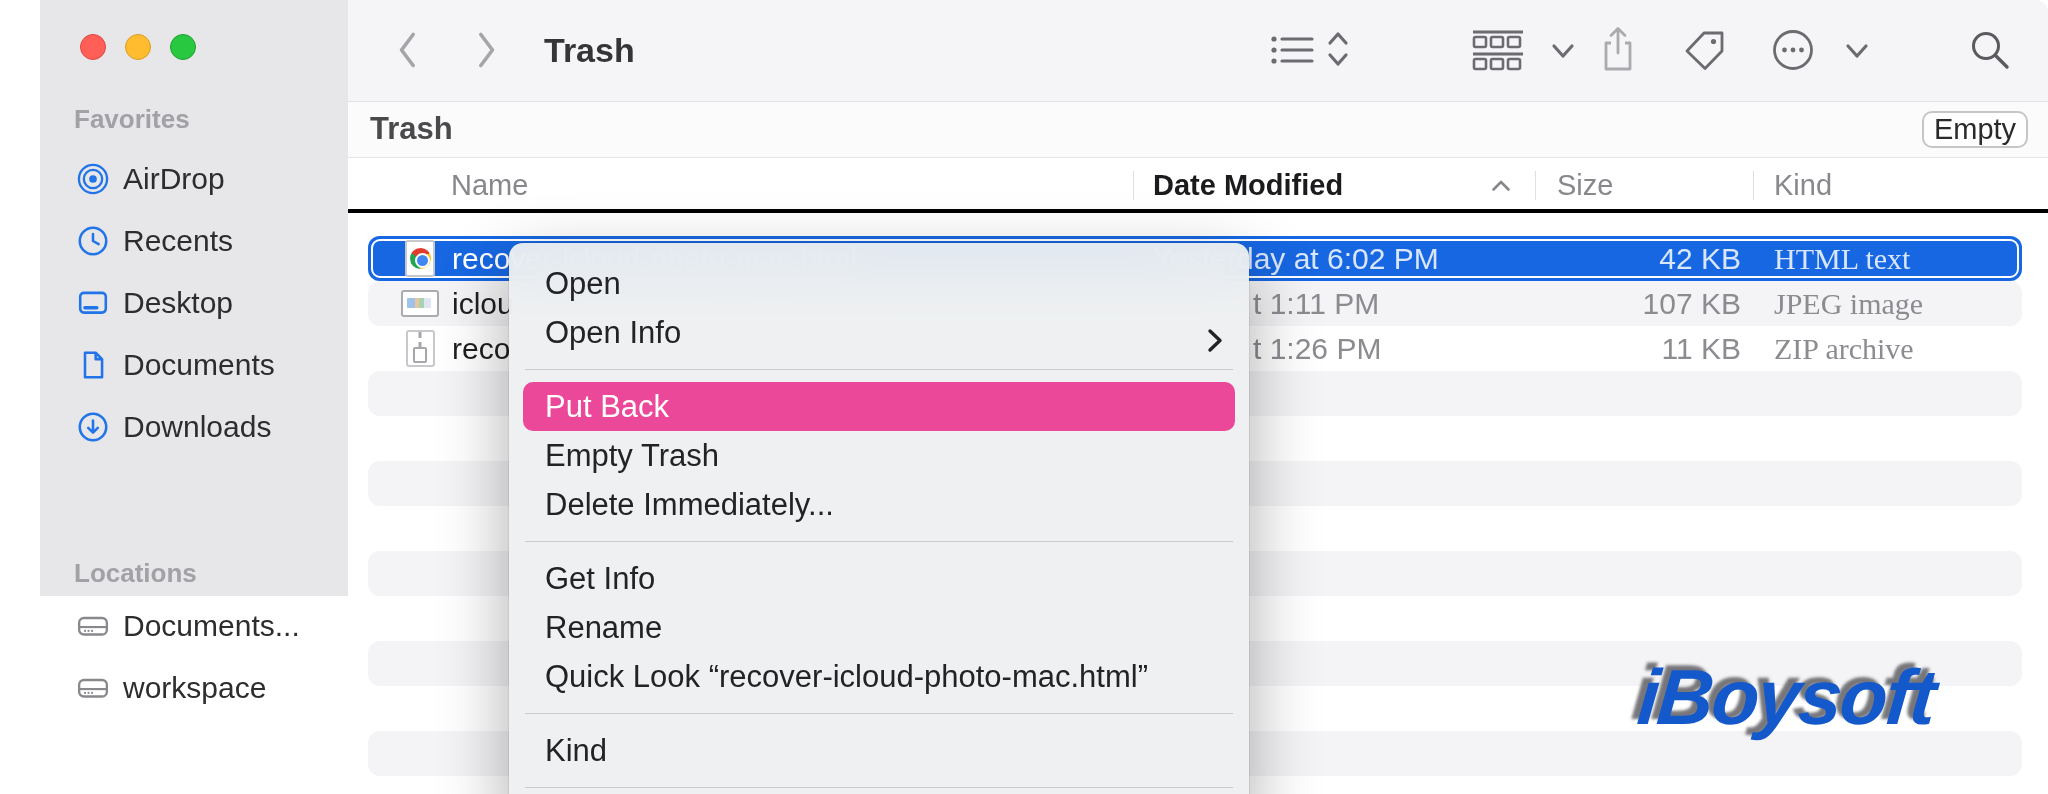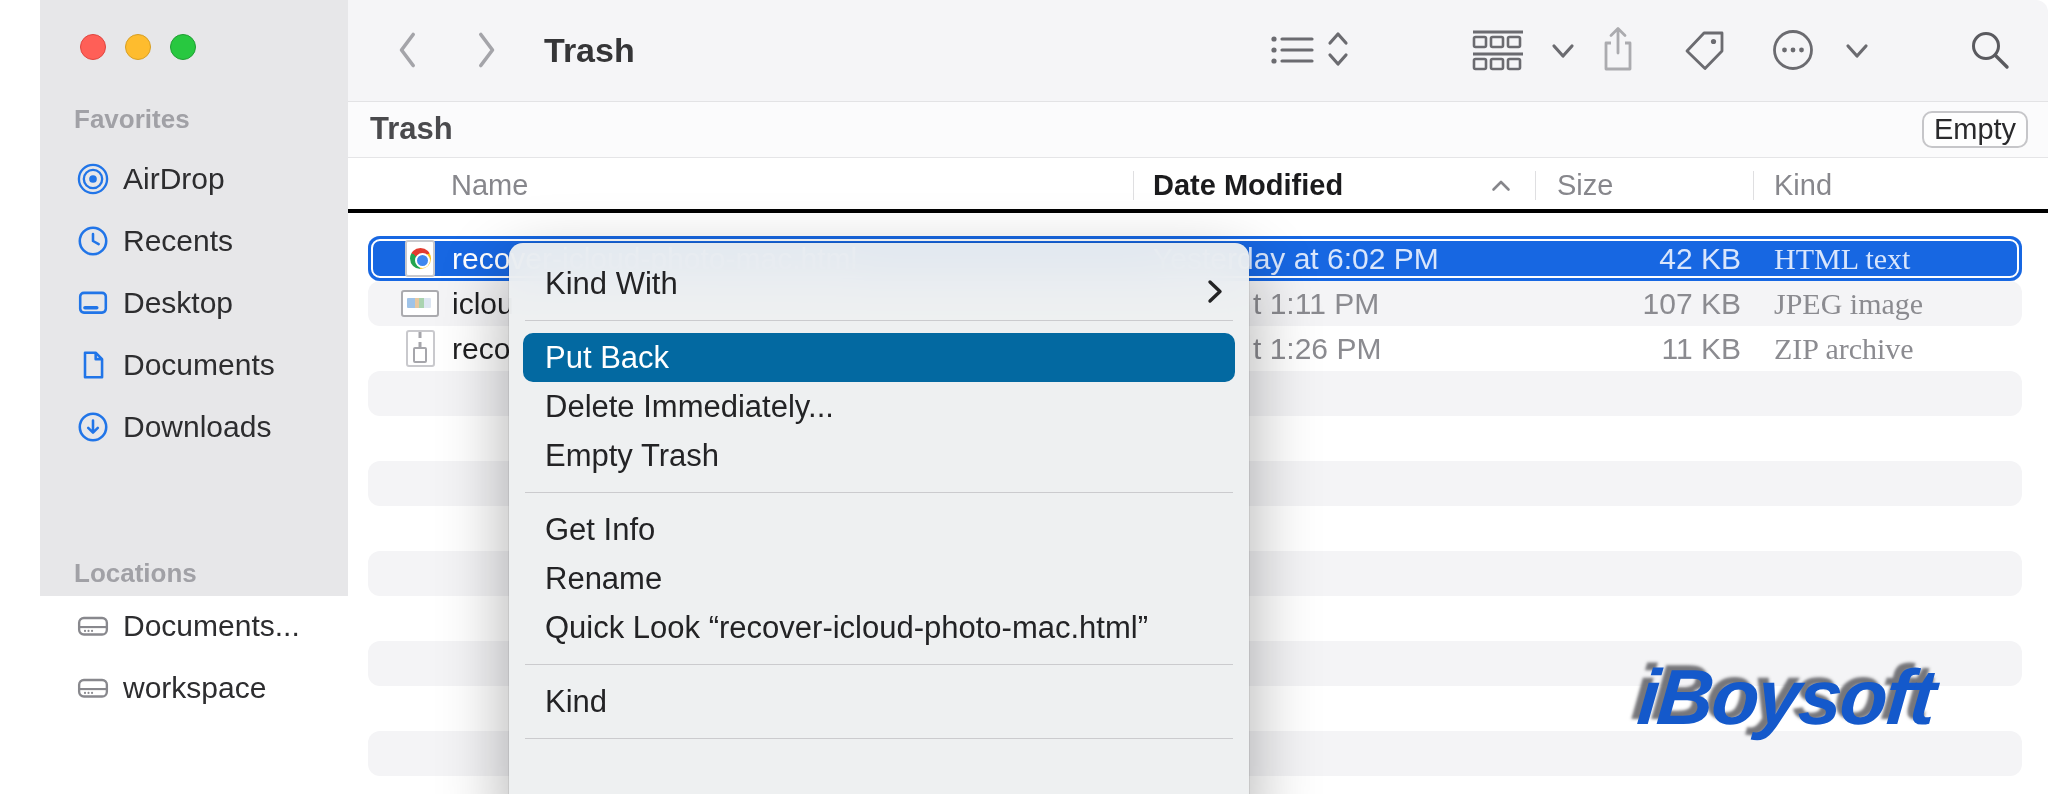--- a/index.html
+++ b/index.html
@@ -67,21 +67,21 @@
     background:linear-gradient(90deg, #9fc3e8 0 8px, #e8c79e 8px 12px, #a9d3b0 12px 17px, #dde6f2 17px 24px); }
   .zip-page { width:29px; height:37px; background:#fff; border:2px solid #c9c9cd; border-radius:3px; position:relative; }
   .zip-page::before { content:""; position:absolute; left:50%; top:0; height:16px; border-left:3px dashed #a6a6ab; transform:translateX(-50%); }
   .zip-page::after { content:""; position:absolute; left:50%; top:15px; width:10px; height:12px; transform:translateX(-50%); border:2.5px solid #a6a6ab; border-radius:2px; background:#fff; }
 
   
   .ctx { position:absolute; left:509px; top:243px; width:740px; height:580px; z-index:20;
     background:rgba(237,239,240,0.95); backdrop-filter:blur(22px); border-radius:14px; padding-top:16px;
     box-shadow:0 24px 70px rgba(0,0,0,0.33), 0 0 0 1px rgba(0,0,0,0.07); }
   .ctx-item { height:49px; line-height:49px; padding-left:36px; font-size:31px; color:#232325; position:relative; white-space:nowrap; }
-  .ctx-item.hl { margin:0 14px; padding-left:22px; background:#0369a1; color:#fff; border-radius:10px; }
+  .ctx-item.hl { margin:0 14px; padding-left:22px; background:#ec4899; color:#fff; border-radius:10px; }
   .ctx-sep { height:1px; background:#cbcbce; margin:12px 16px; }
   .ctx-arrow { position:absolute; right:26px; top:11px; }
 
   
   .watermark { position:absolute; left:1638px; top:652px; z-index:5; font-size:78px; font-weight:800; font-style:italic;
     color:#1459cb; letter-spacing:-2px; transform:skewX(-5deg); text-shadow:-6px -5px 3px rgba(95,95,100,0.85); }
 </style>
 </head>
 <body>
 
@@ -296,32 +296,33 @@
       <div class="stripe" style="top:248px;"></div>
       <div class="stripe" style="top:338px;"></div>
       <div class="stripe" style="top:428px;"></div>
       <div class="stripe" style="top:518px;"></div>
     </div>
   </div>
 
   <div class="watermark">iBoysoft</div>
 
   <div class="ctx">
+    <div class="ctx-item">Open</div>
     <div class="ctx-item">
-      <span>Kind With</span>
+      <span>Open Info</span>
       <span class="ctx-arrow">
         <svg width="16" height="27" viewBox="0 0 16 27" fill="none">
             <path d="M3 4 L13 13.5 L3 23" stroke="#232325" stroke-width="3.4" stroke-linecap="round" stroke-linejoin="round"></path>
           </svg>
       </span>
     </div>
     <div class="ctx-sep"></div>
     <div class="ctx-item hl">Put Back</div>
+    <div class="ctx-item">Empty Trash</div>
     <div class="ctx-item">Delete Immediately...</div>
-    <div class="ctx-item">Empty Trash</div>
     <div class="ctx-sep"></div>
     <div class="ctx-item">Get Info</div>
     <div class="ctx-item">Rename</div>
     <div class="ctx-item">Quick Look “recover-icloud-photo-mac.html”</div>
     <div class="ctx-sep"></div>
     <div class="ctx-item">Kind</div>
     <div class="ctx-sep"></div>
   </div>
 
 </div>

